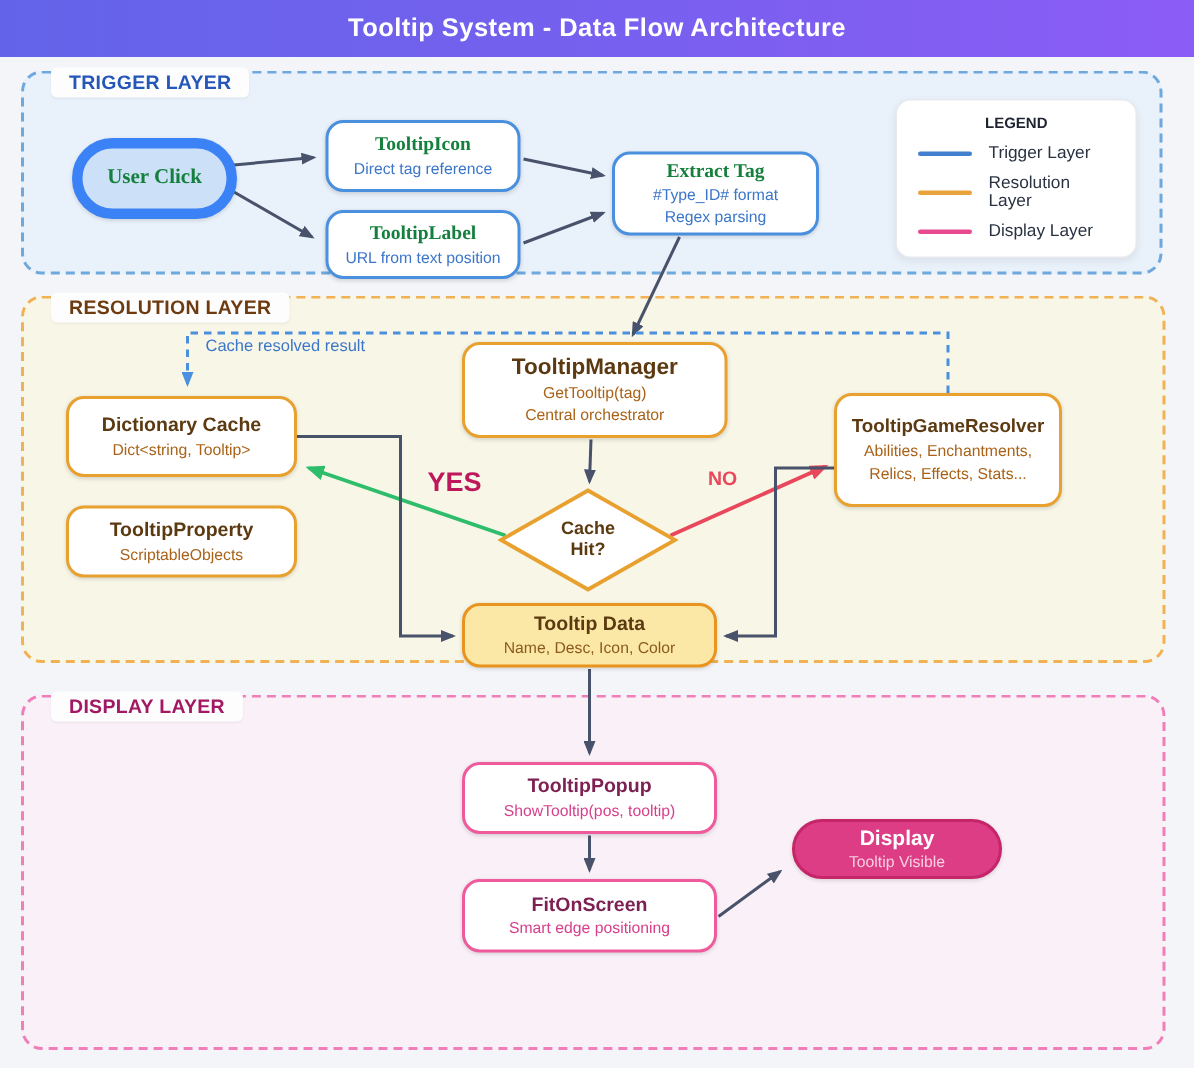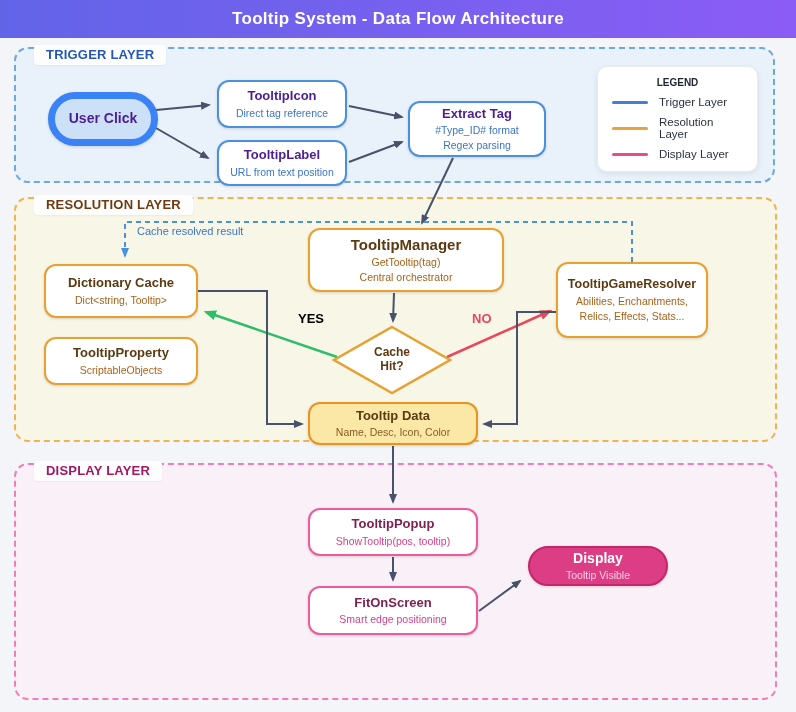--- a/index.html
+++ b/index.html
@@ -32,21 +32,21 @@
   .node {
     position:absolute; z-index:10; background:#fff; border-radius:12px;
     display:flex; flex-direction:column; align-items:center; justify-content:center;
     text-align:center; gap:2px; box-shadow:0 1px 3px rgba(0,0,0,0.14);
     line-height:1.25;
   }
   .node .nt { font-weight:bold; font-size:13px; }
   .node .ns { font-size:10.5px; }
 
   .blue   { border:2px solid #4A90DE; }
-  .blue .nt { color:#4c1d95; }
+  .blue .nt { color:#15803d;font-family:Liberation Serif, serif; }
   .blue .ns { color:#3B76C9; }
 
   .orange { border:2px solid #E8A02F; }
   .orange .nt { color:#5C3A11; }
   .orange .ns { color:#A96218; }
 
   .pink   { border:2px solid #EE5A9C; }
   .pink .nt { color:#7D2153; }
   .pink .ns { color:#D6408B; }
 
@@ -70,21 +70,21 @@
   .legend-item { display:flex; align-items:center; gap:11px; margin:8px 0; font-size:11.5px; color:#2A3242; }
   .sw { width:36px; height:3px; border-radius:2px; flex:0 0 auto; }
   .sw-blue   { background:#4380D0; }
   .sw-orange { background:#E8A33D; }
   .sw-pink   { background:#E8498F; }
 
   .edges { position:absolute; left:0; top:0; width:796px; height:674px; z-index:5; }
 
   .floating { position:absolute; z-index:11; }
   .diamond-text { left:352px; top:307px; width:80px; text-align:center; font-size:12px; font-weight:bold; color:#5C3A11; line-height:14px; }
-  .yes-label { left:298px; top:273px; font-size:13px; font-weight:bold; color:#000000; }
+  .yes-label { left:285px; top:273px; font-size:18px; font-weight:bold; color:#be185d; }
   .no-label  { left:472px; top:273px; font-size:13px; font-weight:bold; color:#E8475C; }
   .cache-label { left:137px; top:187px; font-size:11px; color:#3B76C9; }
 </style>
 </head>
 <body>
 
 <div class="titlebar">
   <span>Tooltip System - Data Flow Architecture</span>
 </div>
 
@@ -166,21 +166,21 @@
     <div class="legend-item">
       <span class="sw sw-orange"></span>
       <span>Resolution Layer</span>
     </div>
     <div class="legend-item">
       <span class="sw sw-pink"></span>
       <span>Display Layer</span>
     </div>
   </div>
 
-  <div class="node orange big-title" style="left:308px; top:190px; width:196px; height:64px; border-width:2.5px;">
+  <div class="node orange big-title" style="left:308px; top:190px; width:177px; height:64px; border-width:2.5px;">
     <div class="nt">TooltipManager</div>
     <div class="ns">GetTooltip(tag)</div>
     <div class="ns">Central orchestrator</div>
   </div>
 
   <div class="node orange" style="left:44px; top:299px; width:154px; height:48px;">
     <div class="nt">TooltipProperty</div>
     <div class="ns">ScriptableObjects</div>
   </div>
 

